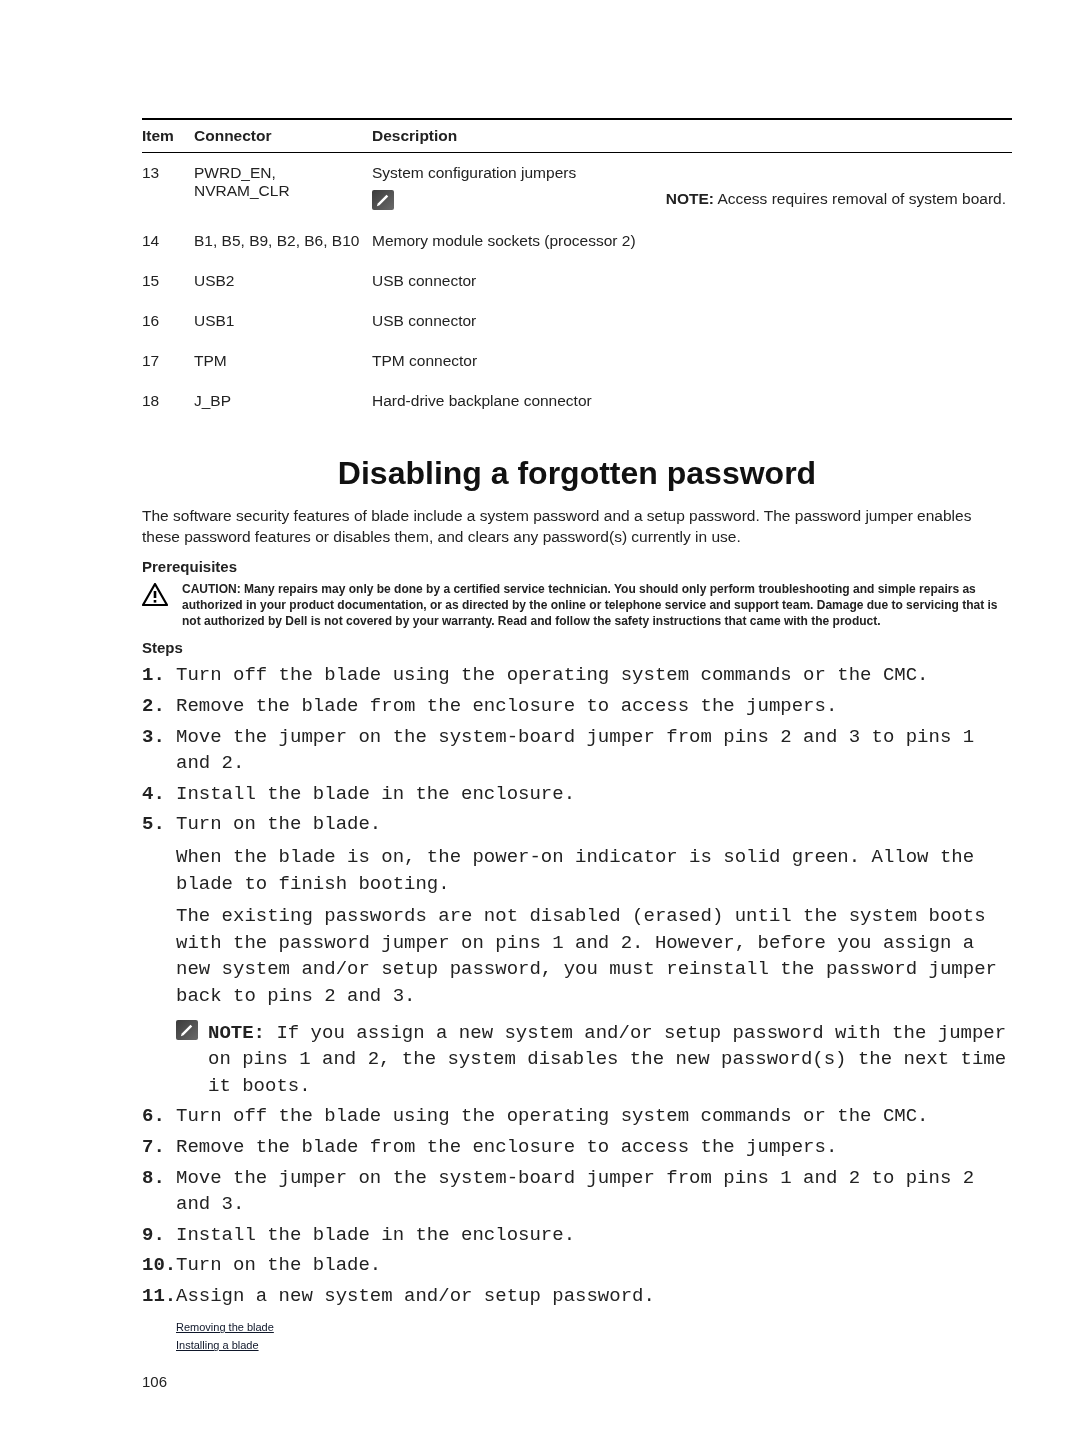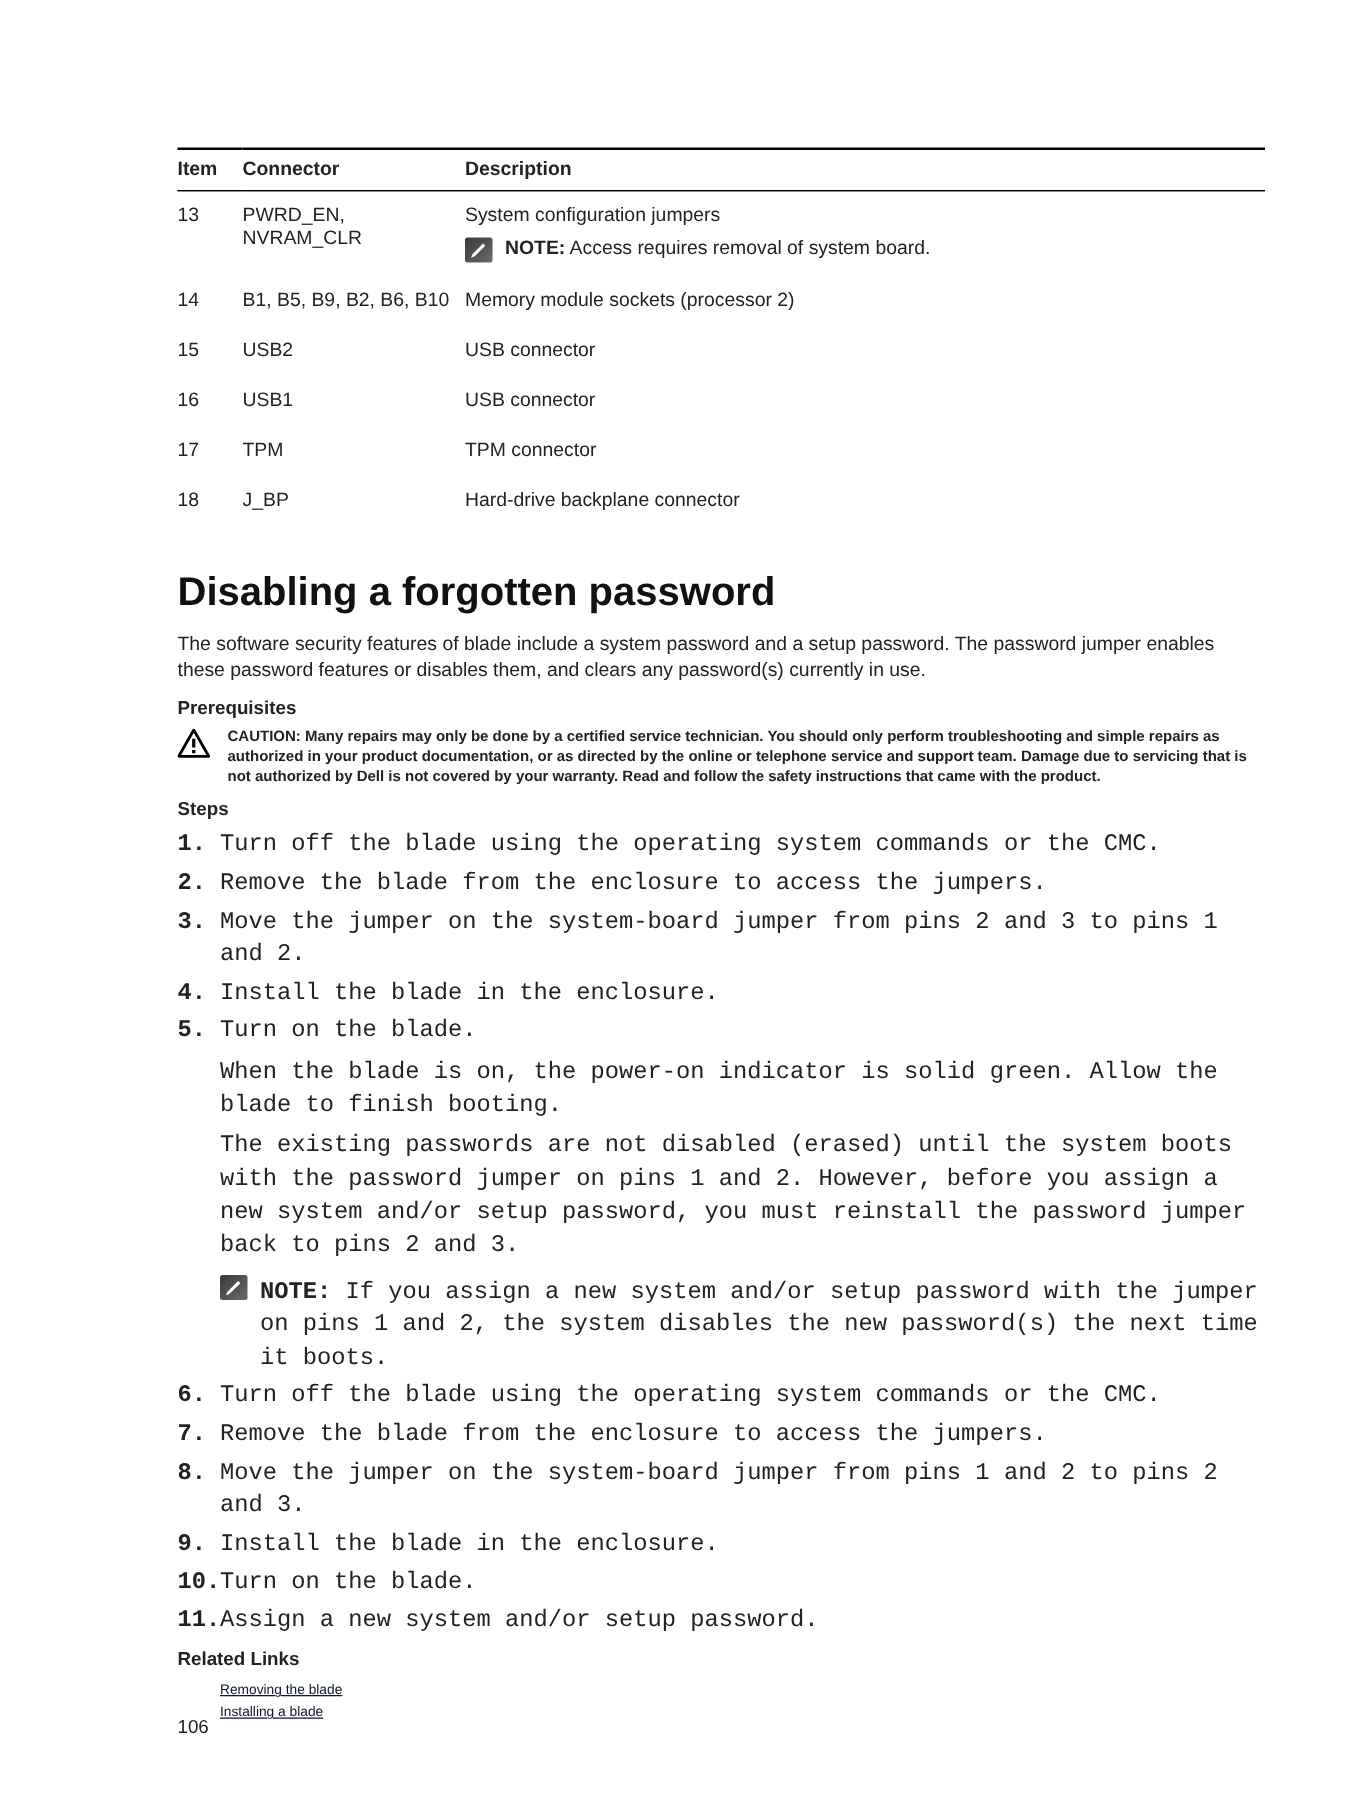--- a/index.html
+++ b/index.html
@@ -32,36 +32,38 @@
     padding: 11px 6px 11px 0;
     vertical-align: top;
   }
   .col-item { width: 52px; }
   .col-conn { width: 178px; }
   .note-inline {
     display: flex;
     align-items: flex-start;
     gap: 10px;
     margin-top: 8px;
+    justify-content: space-between;
   }
   .note-icon {
     flex: 0 0 auto;
     width: 22px; height: 20px;
     background: linear-gradient(135deg,#3a3a3a,#6a6a6a);
     border-radius: 2px;
     position: relative;
     color: #fff;
     display:flex; align-items:center; justify-content:center;
   }
   .note-icon svg { display:block; }
   h1.section-title {
     font-size: 32px;
     font-weight: 700;
     margin: 34px 0 14px 0;
     color: #111;
+    text-align: center;
   }
   p.body {
     font-size: 15.5px;
     line-height: 1.35;
     margin: 0 0 8px 0;
   }
   .subhead {
     font-weight: 700;
     font-size: 15px;
     margin: 10px 0 6px 0;
@@ -226,20 +228,19 @@
       </div>
     </li>
     <li><span>Turn off the blade using the operating system commands or the CMC.</span></li>
     <li><span>Remove the blade from the enclosure to access the jumpers.</span></li>
     <li><span>Move the jumper on the system-board jumper from pins 1 and 2 to pins 2 and 3.</span></li>
     <li><span>Install the blade in the enclosure.</span></li>
     <li><span>Turn on the blade.</span></li>
     <li><span>Assign a new system and/or setup password.</span></li>
   </ol>
 
-  <div class="subhead">Related Links</div>
   <div class="links-indent">
     <a href="#" class="link">Removing the blade</a><br>
     <a href="#" class="link">Installing a blade</a>
   </div>
 
   <div class="page-number">106</div>
 </div>
 
 </body></html>

